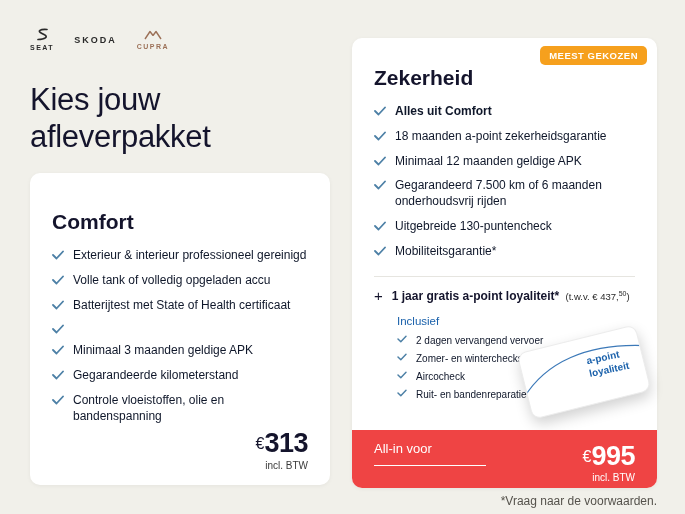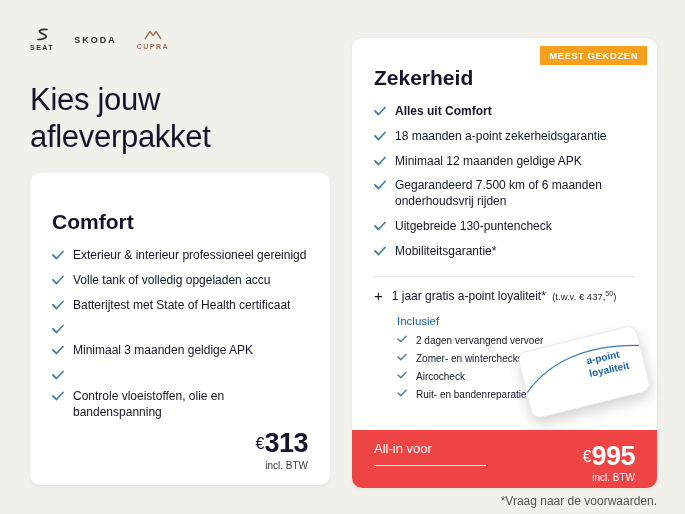--- a/index.html
+++ b/index.html
@@ -27,25 +27,25 @@
   .row{display:flex;gap:9px;margin-bottom:9px;font-size:12px;line-height:1.32;color:#0f172a;}
   .check{flex:none;margin-top:2px;color:#4d80a6;}
   .z-list .row:first-child .row-label{font-weight:700;}
   
   .price-block{position:absolute;right:22px;bottom:14px;text-align:right;color:#14142c;}
   .price-cur{font-size:16px;font-weight:500;vertical-align:3px;}
   .price-val{font-size:27px;font-weight:700;letter-spacing:-0.5px;}
   .price-note{font-size:10px;color:#3a3a3a;margin-top:1px;}
   
   .badge{position:absolute;top:8px;right:10px;background:#f6a01d;color:#fff;
-    font-size:9.5px;font-weight:700;letter-spacing:0.5px;padding:4px 9px;border-radius:0;}
+    font-size:9.5px;font-weight:700;letter-spacing:0.5px;padding:4px 9px;border-radius:5px;}
   .divider{border:none;border-top:1px solid #e6e5e0;margin:16px 0 12px 0;}
   .plus-row{display:flex;gap:9px;font-size:12px;line-height:1.3;}
   .plus-sign{flex:none;font-size:15px;font-weight:500;color:#14142c;line-height:1;margin-top:-1px;}
-  .plus-title{font-weight:400;color:#14142c;}
+  .plus-title{font-weight:700;color:#14142c;}
   .plus-value{font-size:9.5px;font-weight:400;color:#2a2a2a;margin-left:3px;}
   .plus-value sup{font-size:7px;}
   .inclusief{color:#1a61ab;font-size:11.5px;margin:10px 0 7px 23px;}
   .sub-list{margin-left:23px;}
   .sub-list .row{font-size:10px;margin-bottom:5px;}
   .sub-list .check{margin-top:1px;}
   
   .loyalty-card{position:absolute;right:12px;top:300px;width:120px;height:66px;
     background:#fff;border:1px solid #ececec;border-radius:9px;
     box-shadow:0 6px 14px rgba(0,0,0,0.18);transform:rotate(-14deg);overflow:hidden;}
@@ -122,20 +122,21 @@
     <div class="row">
       <svg class="check" width="12" height="10" viewBox="0 0 12 10">
           <path d="M1 5 L4.5 8.5 L11 1.5" fill="none" stroke="currentColor" stroke-width="1.8" stroke-linecap="round" stroke-linejoin="round"></path>
         </svg>
       <span class="row-label">Minimaal 3 maanden geldige APK</span>
     </div>
     <div class="row">
       <svg class="check" width="12" height="10" viewBox="0 0 12 10">
           <path d="M1 5 L4.5 8.5 L11 1.5" fill="none" stroke="currentColor" stroke-width="1.8" stroke-linecap="round" stroke-linejoin="round"></path>
         </svg>
+      <span class="row-label">Gegarandeerde kilometerstand</span>
     </div>
     <div class="row">
       <svg class="check" width="12" height="10" viewBox="0 0 12 10">
           <path d="M1 5 L4.5 8.5 L11 1.5" fill="none" stroke="currentColor" stroke-width="1.8" stroke-linecap="round" stroke-linejoin="round"></path>
         </svg>
       <span class="row-label">Controle vloeistoffen, olie en bandenspanning</span>
     </div>
 
     <div class="price-block">
       <div>

